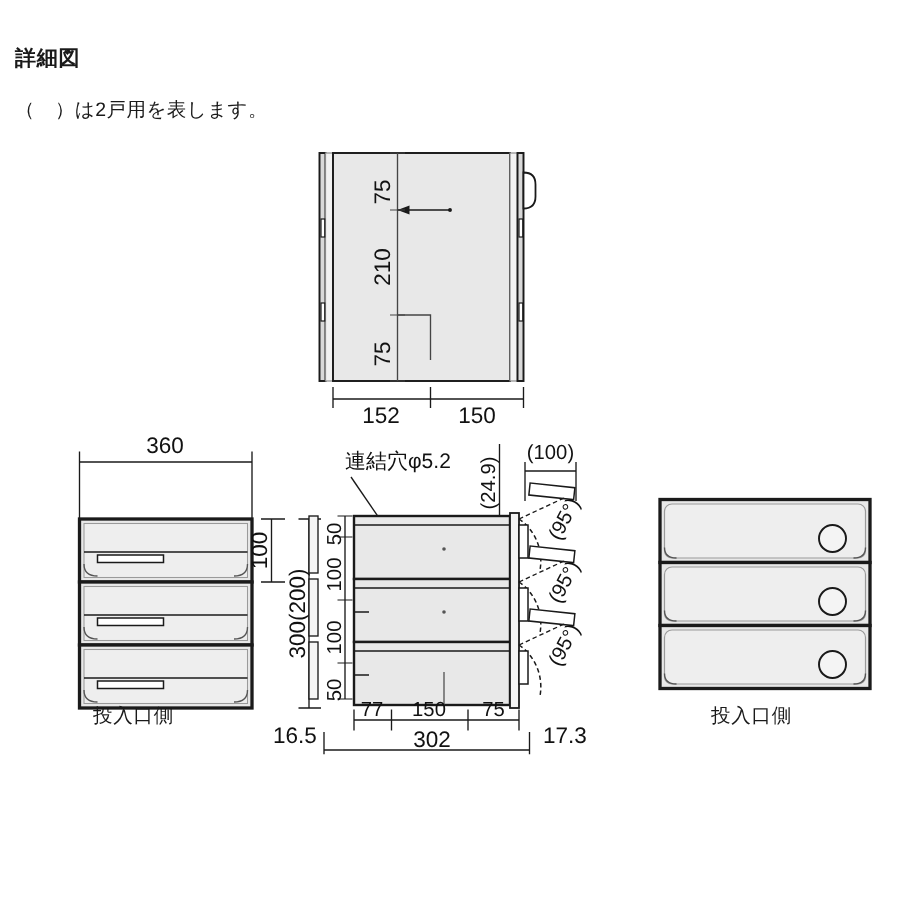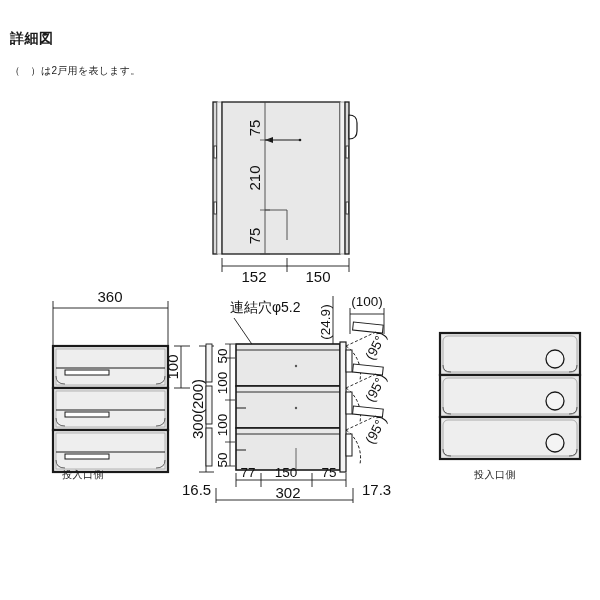--- a/index.html
+++ b/index.html
@@ -26,27 +26,27 @@
     position: absolute;
     left: 10px;
     font-weight: bold;
     font-size: 14px;
     letter-spacing: 0.5px;
     white-space: nowrap;
   }
   .sub {
     position: absolute;
     left: 10px;
-    font-size: 10px;
+    font-size: 13px;
     letter-spacing: 0.3px;
     white-space: nowrap;
   }
   .cap {
     position: absolute;
-    font-size: 10px;
+    font-size: 13px;
     letter-spacing: 0.5px;
     white-space: nowrap;
   }
   svg { display: block; }
   .dimtxt {
     font-family: "Liberation Sans", "DejaVu Sans", sans-serif;
     font-size: 15px;
     fill: #111;
   }
   .dimtxt-sm {

